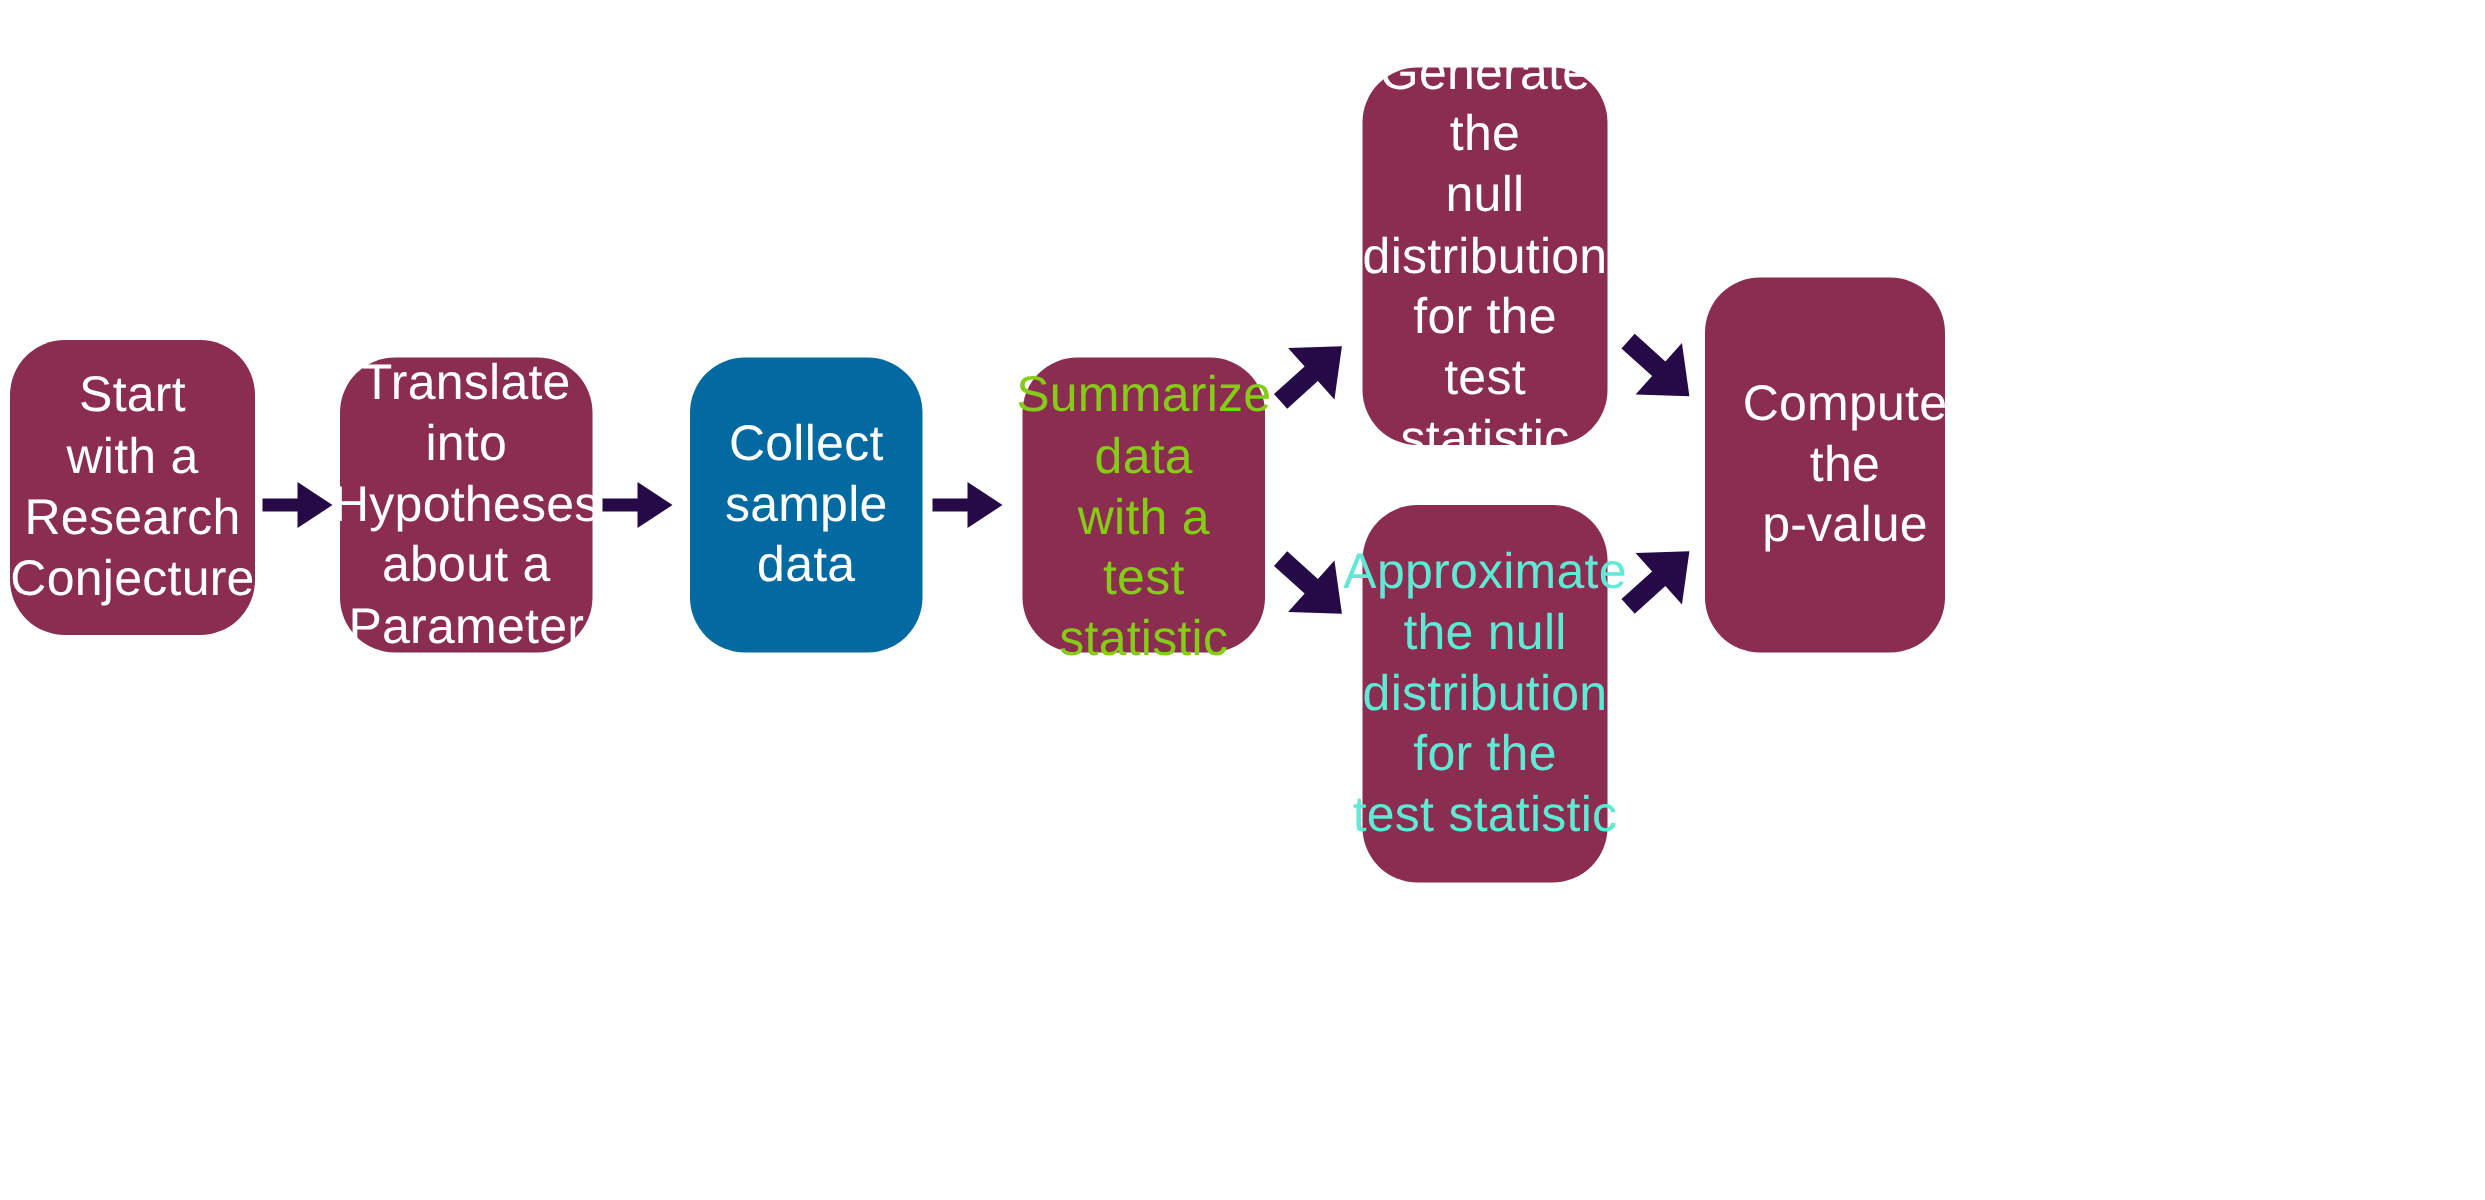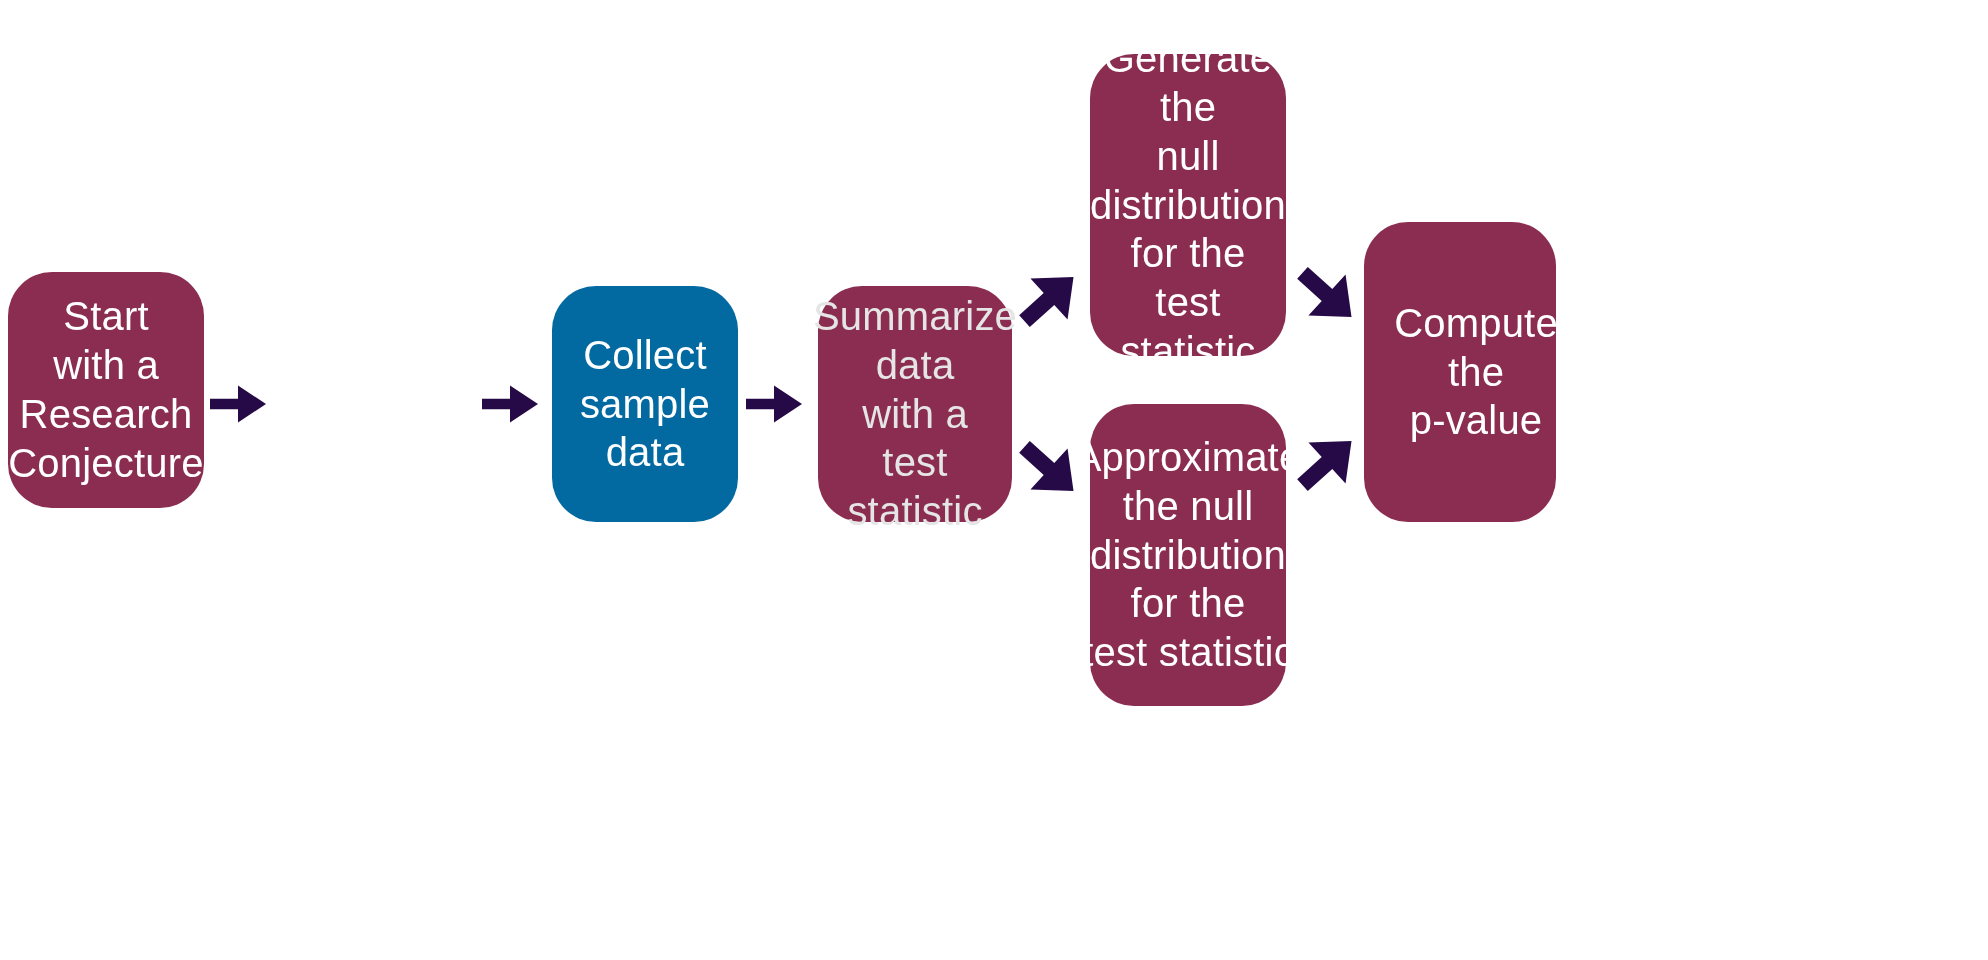--- a/index.html
+++ b/index.html
@@ -49,40 +49,47 @@
 </head>
 <body>
 
 <div id="canvas" style="background: rgb(255, 255, 255);">
     <div class="node" style="left: 8px; top: 272px; width: 196px; height: 236px; background: rgb(138, 45, 80);">
       <div class="node-label" style="color: rgb(255, 255, 255);">Start
 with a
 Research
 Conjecture</div>
     </div>
+    <div class="node" style="left: 272px; top: 286px; width: 202px; height: 236px; background: rgb(138, 45, 80);">
+      <div class="node-label" style="color: rgb(255, 255, 255);">Translate
+into
+Hypotheses
+about a
+Parameter</div>
+    </div>
     <div class="node" style="left: 552px; top: 286px; width: 186px; height: 236px; background: #0369a1;">
       <div class="node-label" style="color: rgb(255, 255, 255);">Collect
 sample
 data</div>
     </div>
     <div class="node" style="left: 818px; top: 286px; width: 194px; height: 236px; background: rgb(138, 45, 80);">
-      <div class="node-label" style="color: #e5e5e5; margin-top: 20px;">Summarize
+      <div class="node-label" style="color: #84cc16; margin-top: 20px;">Summarize
 data
 with a
 test statistic</div>
     </div>
     <div class="node" style="left: 1090px; top: 54px; width: 196px; height: 302px; background: rgb(138, 45, 80);">
       <div class="node-label" style="color: rgb(255, 255, 255);">Generate the
 null
 distribution
 for the
 test statistic</div>
     </div>
     <div class="node" style="left: 1090px; top: 404px; width: 196px; height: 302px; background: rgb(138, 45, 80);">
-      <div class="node-label" style="color: #ffffff;">Approximate
+      <div class="node-label" style="color: #5eead4;">Approximate
 the null
 distribution
 for the
 test statistic</div>
     </div>
     <div class="node" style="left: 1364px; top: 222px; width: 192px; height: 300px; background: rgb(138, 45, 80); padding-left: 36px;">
       <div class="node-label" style="color: rgb(255, 255, 255);">Compute
 the
 p-value</div>
     </div>

